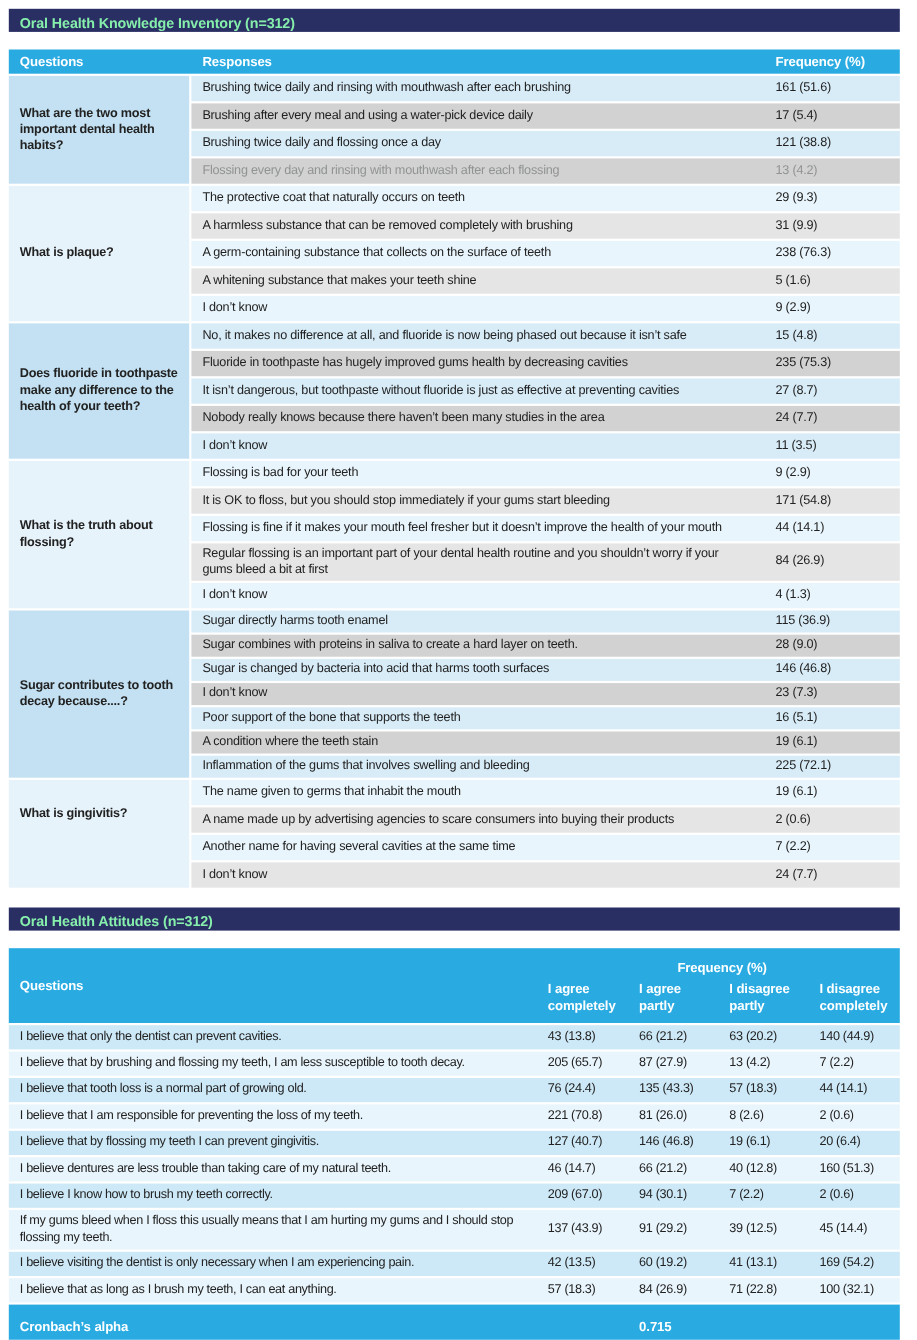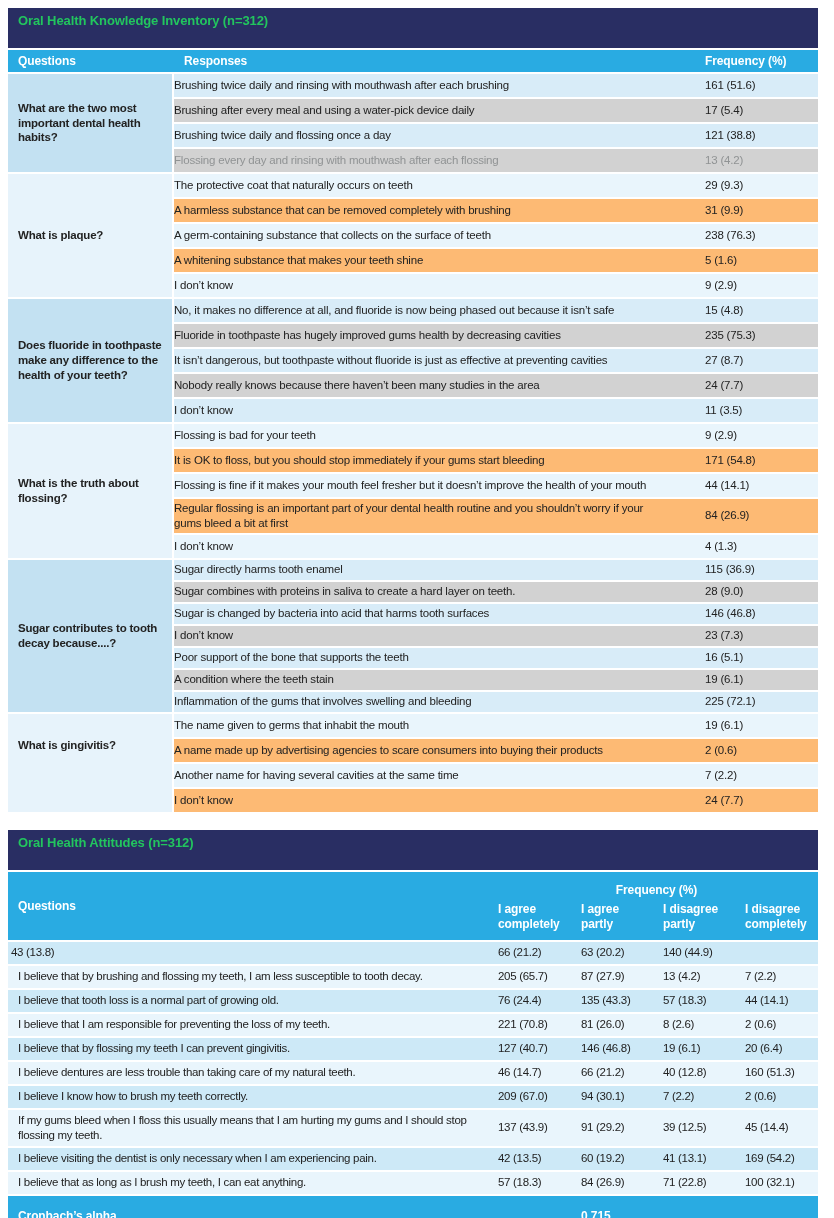--- a/index.html
+++ b/index.html
@@ -7,22 +7,22 @@
     width:834px;height:1218px;background:#ffffff;
     font-family:"Liberation Sans","DejaVu Sans",sans-serif;
     color:#222222;
     -webkit-font-smoothing:antialiased;
   }
   .page{padding-top:8px;}
   .tbl{width:810px;margin-left:8px;}
   .tbl2{margin-top:18px;}
 
   .title-bar{
-    background:var(--navy);color:#22c55e;font-weight:bold;font-size:13px;
-    padding:0 10px;height:40px;line-height:25px;margin-bottom:2px;
+    background:var(--navy);color:#86efac;font-weight:bold;font-size:13px;
+    padding:0 10px;height:21px;line-height:25px;margin-bottom:16px;
     letter-spacing:-0.1px;
   }
 
   
   .t1-header{
     display:flex;align-items:center;background:var(--blue);color:#fff;
     font-weight:bold;font-size:12px;height:22px;margin-bottom:2px;letter-spacing:-0.1px;
   }
   .t1-header .h-q{width:166px;padding-left:10px;box-sizing:border-box;flex:none;}
   .t1-header .h-r{flex:1;padding-left:10px;}
@@ -40,22 +40,22 @@
 
   .rows{display:grid;row-gap:2px;align-content:start;}
   .rrow{
     display:flex;align-items:center;min-height:23px;padding:2px 0;
     box-sizing:border-box;font-size:11.5px;letter-spacing:-0.2px;line-height:1.3;
   }
   .compact .rrow{min-height:20px;padding:1px 0;}
   .grp-odd  .rrow.row-light{background:#d8ecf8;}
   .grp-odd  .rrow.row-gray {background:#d2d2d2;}
   .grp-even .rrow.row-light{background:#e9f5fc;}
-  .grp-even .rrow.row-gray {background:#fdba74;gap:36px;}
-  .rrow .resp{flex:1;padding:0 8px 0 0;}
+  .grp-even .rrow.row-gray {background:#e5e5e5;gap:36px;}
+  .rrow .resp{flex:1;padding:0 8px 0 10px;}
   .rrow .freq{width:113px;flex:none;padding-right:4px;box-sizing:border-box;}
   .rrow.muted{color:#909394;}
 
   
   .t2-header{
     display:grid;grid-template-columns:487px 83px 82px 82px 76px;
     grid-template-rows:26px 42px;background:var(--blue);color:#fff;
     font-weight:bold;font-size:12px;margin-bottom:2px;letter-spacing:-0.1px;
   }
   .t2-header .t2-q{grid-row:1/3;grid-column:1;align-self:center;padding-left:10px;}
@@ -252,20 +252,21 @@
     <div class="t2-header">
       <span class="t2-q">Questions</span>
       <span class="t2-freq">Frequency (%)</span>
       <span class="t2-sub">I agree completely</span>
       <span class="t2-sub">I agree partly</span>
       <span class="t2-sub">I disagree partly</span>
       <span class="t2-sub">I disagree completely</span>
     </div>
     <div id="t2-body">
         <div class="t2-row row-a">
+          <span class="q">I believe that only the dentist can prevent cavities.</span>
           <span class="v">43 (13.8)</span>
           <span class="v">66 (21.2)</span>
           <span class="v">63 (20.2)</span>
           <span class="v">140 (44.9)</span>
         </div>
         <div class="t2-row row-b">
           <span class="q">I believe that by brushing and flossing my teeth, I am less susceptible to tooth decay.</span>
           <span class="v">205 (65.7)</span>
           <span class="v">87 (27.9)</span>
           <span class="v">13 (4.2)</span>

